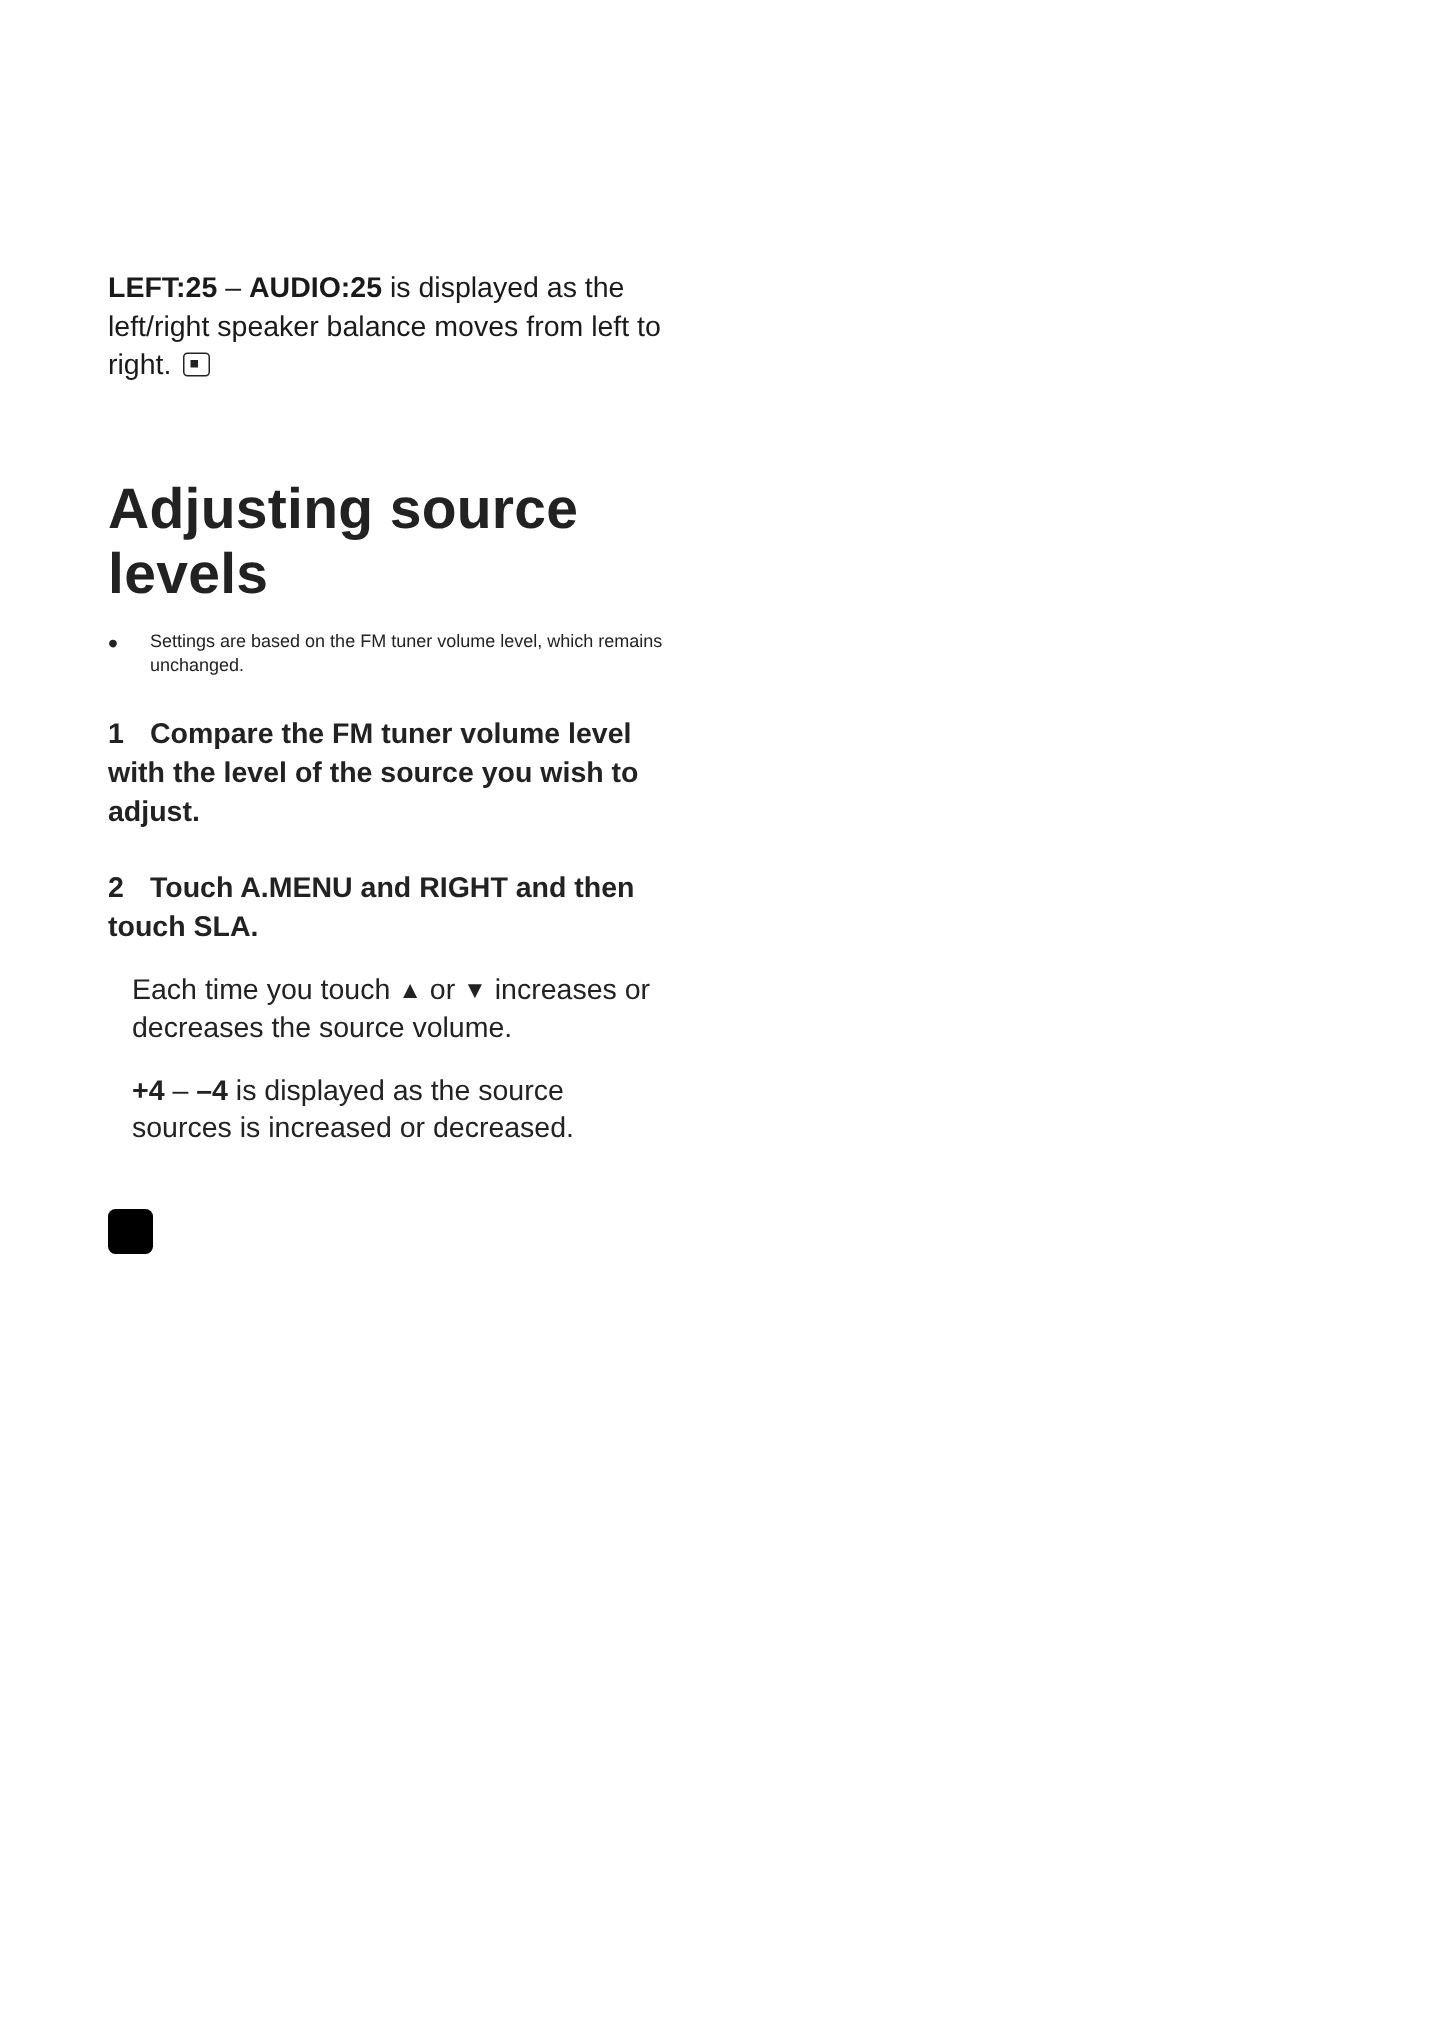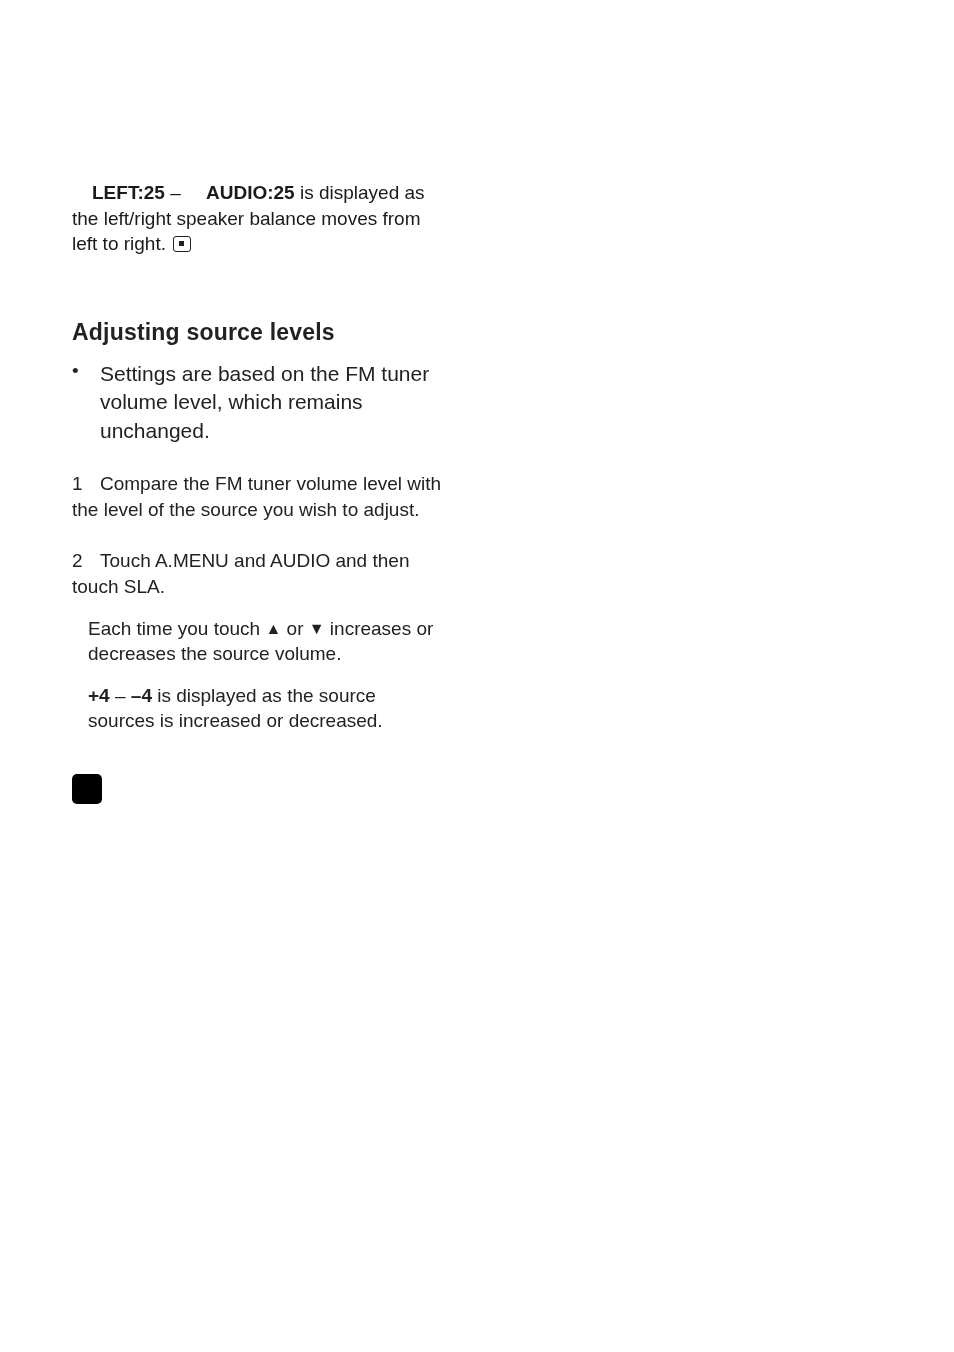--- a/index.html
+++ b/index.html
@@ -5,26 +5,26 @@
   html,body{margin:0;padding:0;background:#fff;}
   .page{
     width:954px; height:1352px;
     box-sizing:border-box;
     padding:180px 72px 0 72px;
     font-family:"Helvetica Neue",Helvetica,Arial,sans-serif;
     color:#222;
   }
   .col{ width:378px; }
   .para{ font-size:19px; line-height:1.35; font-weight:400; color:#1a1a1a; margin:0 0 6px 0; }
-  .para b, .para .bold{ font-weight:700;margin-left:20px; }
-  .hd{ font-size:23px; font-weight:800; margin:62px 0 14px 0; letter-spacing:0.2px; }
+  .para b, .para .bold{ font-weight:700; }
+  .hd{ font-size:38px; font-weight:800; margin:62px 0 14px 0; letter-spacing:0.2px; }
   .bullet{ display:flex; }
   .bullet .dot{ width:28px; text-align:left; font-size:19px; }
-  .bullet .txt{ flex:1; font-size:21px; line-height:1.35; }
-  .step{ font-size:19px; line-height:1.35; font-weight:400; margin:26px 0 0 0; }
+  .bullet .txt{ flex:1; font-size:12px; line-height:1.35; }
+  .step{ font-size:19px; line-height:1.35; font-weight:700; margin:26px 0 0 0; }
   .step .num{ display:inline-block; width:28px; }
   .sub{ font-size:19px; line-height:1.35; font-weight:400; margin:16px; }
   .endmark{
     display:inline-block; vertical-align:middle;
     width:16px;height:14px;
     border:1.5px solid #222;
     border-radius:3px;
     position:relative;
     margin-left:2px;
     top:-1px;
@@ -60,21 +60,21 @@
     <div class="bullet">
       <div class="dot">•</div>
       <div class="txt">Settings are based on the FM tuner volume level, which remains unchanged.</div>
     </div>
 
     <p class="step">
       <span class="num">1</span><span>Compare the FM tuner volume level with the level of the source you wish to adjust.</span>
     </p>
 
     <p class="step">
-      <span class="num">2</span><span>Touch A.MENU and AUDIO and then touch SLA.</span>
+      <span class="num">2</span><span>Touch A.MENU and RIGHT and then touch SLA.</span>
     </p>
 
 
     <p class="sub">
       <span>Each time you touch </span><span class="arrow">▲</span><span> or </span><span class="arrow">▼</span><span> increases or decreases the source volume.</span>
     </p>
 
     <p class="sub">
       <b>+4</b>
       <span>–</span>

